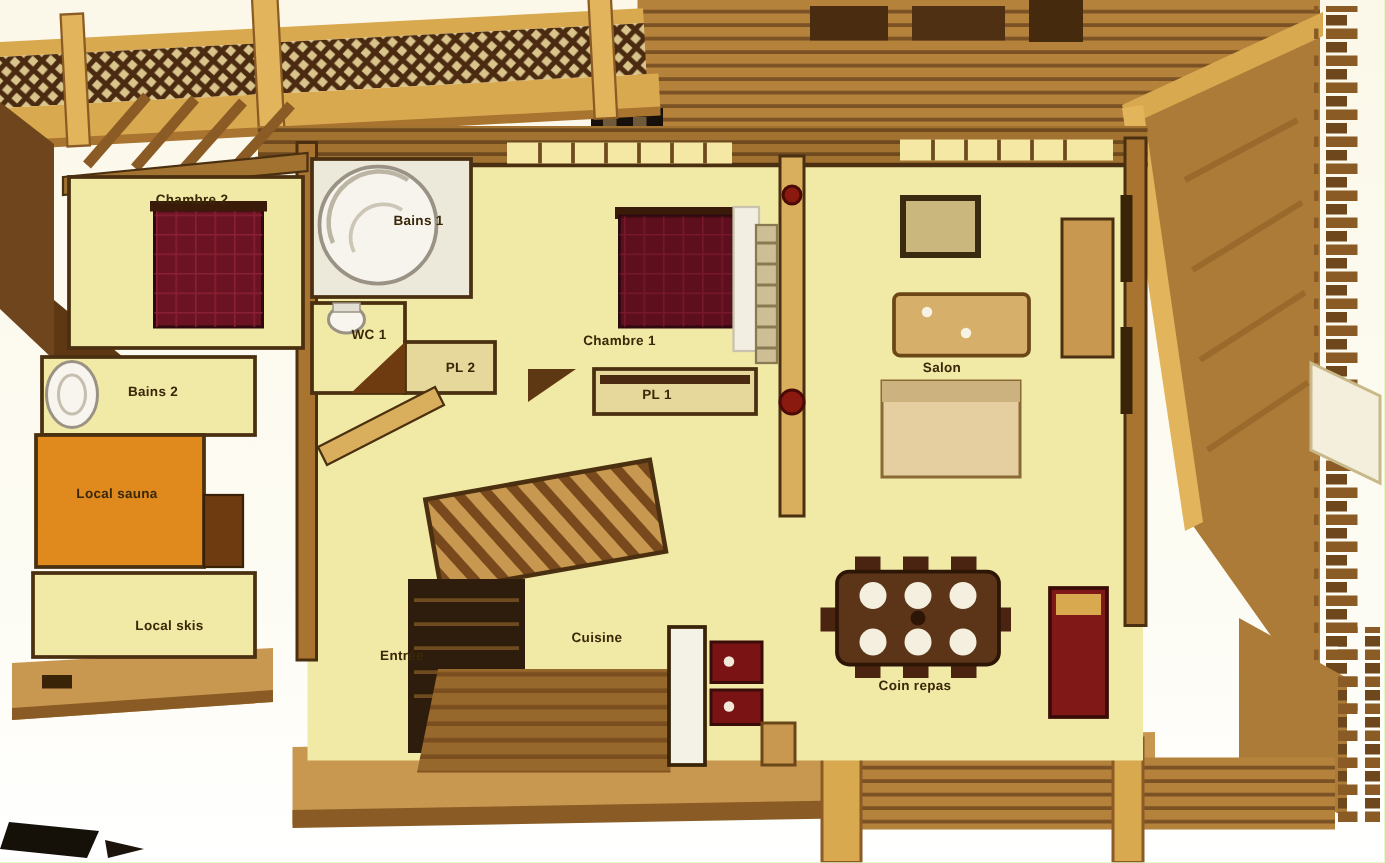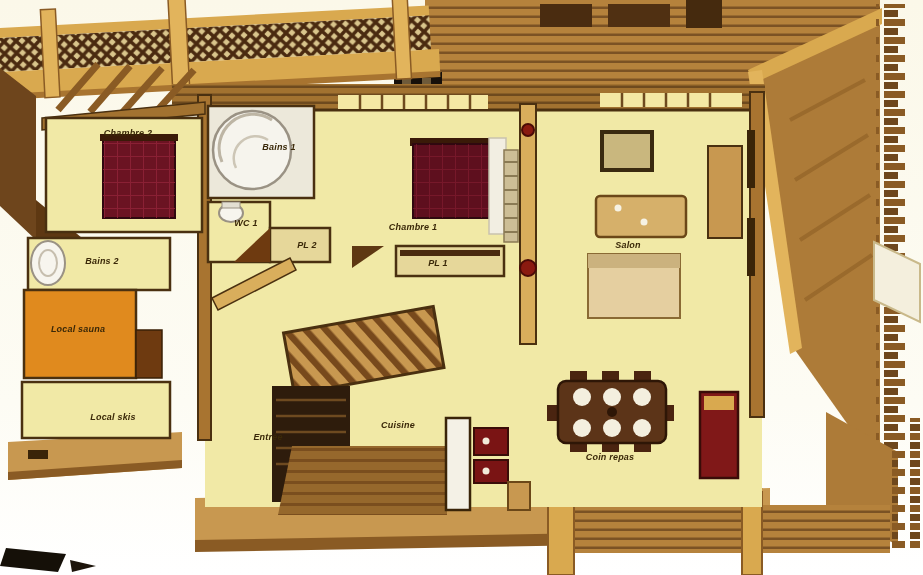--- a/index.html
+++ b/index.html
@@ -1,16 +1,16 @@
 <!DOCTYPE html>
 <html><head>
 <meta charset="utf-8">
 <style>
   html,body{margin:0;padding:0;background:#ffffff;}
-  .stage{position:relative;width:923px;height:575px;overflow:hidden;background:#bef264;font-style:italic;}
+  .stage{position:relative;width:923px;height:575px;overflow:hidden;background:#bef264;}
   svg{display:block;}
   text.room-label{
     font-family:"Liberation Sans", sans-serif;
     font-size:9px;
     font-weight:700;
     fill:#3a2808;
     letter-spacing:.2px;
     text-anchor:middle;
   }
 </style>

